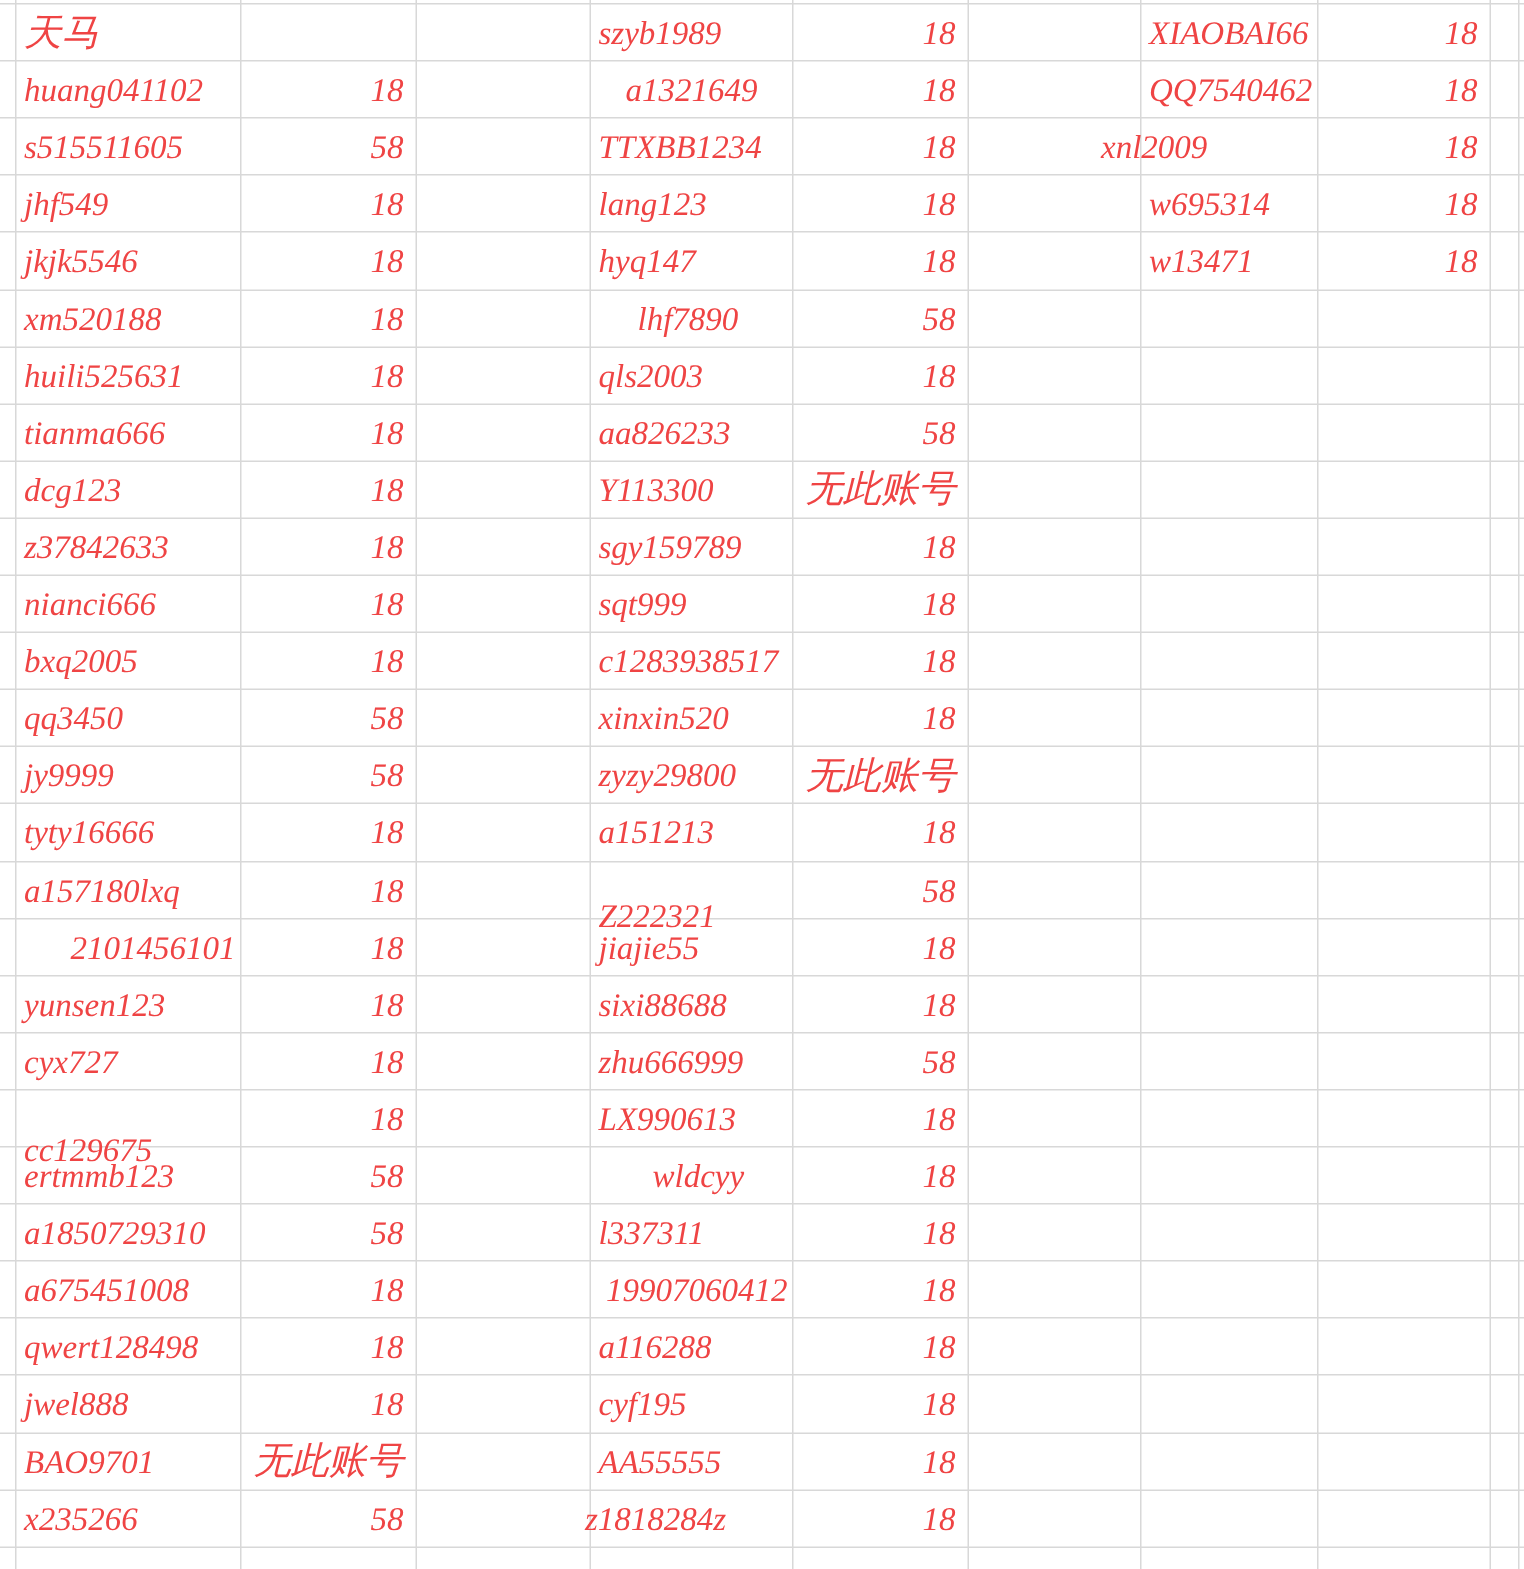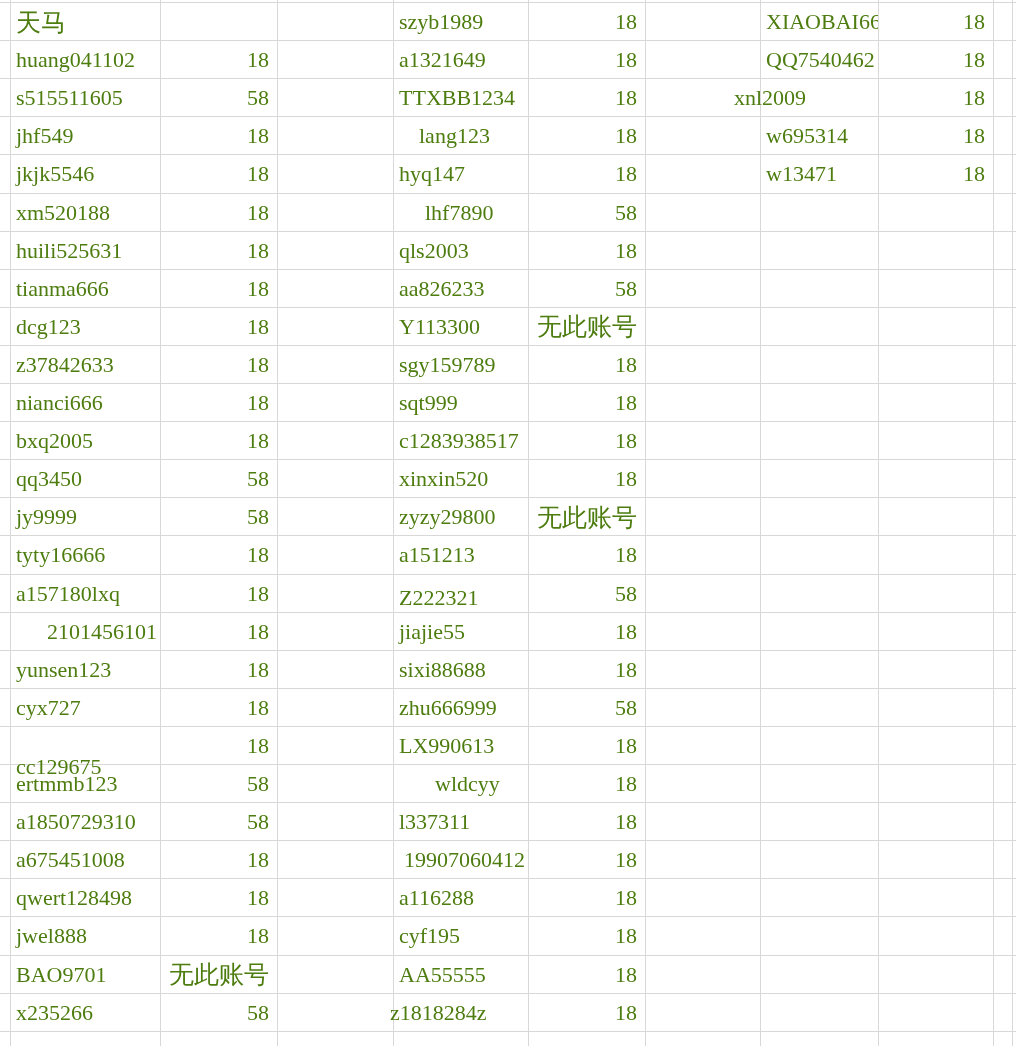--- a/index.html
+++ b/index.html
@@ -3,21 +3,22 @@
 <meta charset="utf-8">
 <style>
   html, body { margin: 0; padding: 0; background: #ffffff; }
   #sheet {
     position: relative;
     width: 1016px;
     height: 1046px;
     background: #ffffff;
     overflow: hidden;
     font-family: "Liberation Serif", "DejaVu Serif", serif;
-    color: #4d7c0f;
+    color: #ef4444;
+    font-style: italic;
   }
   .vline {
     position: absolute;
     top: 0; bottom: 0;
     width: 1px;
     background: #d8d8d8;
   }
   .hline {
     position: absolute;
     left: 0; right: 0;
@@ -130,25 +131,25 @@
     <div class="cell name" style="left: 10px; width: 150px; top: 879.3px; height: 38.1px;">qwert128498</div>
     <div class="cell value" style="left: 160px; width: 117px; top: 879.3px; height: 38.1px;">18</div>
     <div class="cell name" style="left: 10px; width: 150px; top: 917.4px; height: 38.1px;">jwel888</div>
     <div class="cell value" style="left: 160px; width: 117px; top: 917.4px; height: 38.1px;">18</div>
     <div class="cell name" style="left: 10px; width: 150px; top: 955.5px; height: 38.1px;">BAO9701</div>
     <div class="cell value cjk" style="left: 160px; width: 117px; top: 955.5px; height: 38.1px;">无此账号</div>
     <div class="cell name" style="left: 10px; width: 150px; top: 993.6px; height: 38.1px;">x235266</div>
     <div class="cell value" style="left: 160px; width: 117px; top: 993.6px; height: 38.1px;">58</div>
     <div class="cell name" style="left: 393px; width: 135px; top: 3px; height: 38.1px;">szyb1989</div>
     <div class="cell value" style="left: 528px; width: 117px; top: 3px; height: 38.1px;">18</div>
-    <div class="cell name" style="left: 375px; width: 135px; top: 41.1px; height: 38.1px; padding-left: 24px;">a1321649</div>
+    <div class="cell name" style="left: 393px; width: 135px; top: 41.1px; height: 38.1px; padding-left: 24px;">a1321649</div>
     <div class="cell value" style="left: 528px; width: 117px; top: 41.1px; height: 38.1px;">18</div>
     <div class="cell name" style="left: 393px; width: 135px; top: 79.2px; height: 38.1px;">TTXBB1234</div>
     <div class="cell value" style="left: 528px; width: 117px; top: 79.2px; height: 38.1px;">18</div>
-    <div class="cell name" style="left: 413px; width: 135px; top: 117.3px; height: 38.1px;">lang123</div>
+    <div class="cell name" style="left: 393px; width: 135px; top: 117.3px; height: 38.1px;">lang123</div>
     <div class="cell value" style="left: 528px; width: 117px; top: 117.3px; height: 38.1px;">18</div>
     <div class="cell name" style="left: 393px; width: 135px; top: 155.4px; height: 38.1px;">hyq147</div>
     <div class="cell value" style="left: 528px; width: 117px; top: 155.4px; height: 38.1px;">18</div>
     <div class="cell name" style="left: 393px; width: 135px; top: 193.5px; height: 38.1px; margin-left: 26px;">lhf7890</div>
     <div class="cell value" style="left: 528px; width: 117px; top: 193.5px; height: 38.1px;">58</div>
     <div class="cell name" style="left: 393px; width: 135px; top: 231.6px; height: 38.1px;">qls2003</div>
     <div class="cell value" style="left: 528px; width: 117px; top: 231.6px; height: 38.1px;">18</div>
     <div class="cell name" style="left: 393px; width: 135px; top: 269.7px; height: 38.1px;">aa826233</div>
     <div class="cell value" style="left: 528px; width: 117px; top: 269.7px; height: 38.1px;">58</div>
     <div class="cell name" style="left: 393px; width: 135px; top: 307.8px; height: 38.1px;">Y113300</div>
@@ -158,21 +159,21 @@
     <div class="cell name" style="left: 393px; width: 135px; top: 384px; height: 38.1px;">sqt999</div>
     <div class="cell value" style="left: 528px; width: 117px; top: 384px; height: 38.1px;">18</div>
     <div class="cell name" style="left: 393px; width: 135px; top: 422.1px; height: 38.1px;">c1283938517</div>
     <div class="cell value" style="left: 528px; width: 117px; top: 422.1px; height: 38.1px;">18</div>
     <div class="cell name" style="left: 393px; width: 135px; top: 460.2px; height: 38.1px;">xinxin520</div>
     <div class="cell value" style="left: 528px; width: 117px; top: 460.2px; height: 38.1px;">18</div>
     <div class="cell name" style="left: 393px; width: 135px; top: 498.3px; height: 38.1px;">zyzy29800</div>
     <div class="cell value cjk" style="left: 528px; width: 117px; top: 498.3px; height: 38.1px;">无此账号</div>
     <div class="cell name" style="left: 393px; width: 135px; top: 536.4px; height: 38.1px;">a151213</div>
     <div class="cell value" style="left: 528px; width: 117px; top: 536.4px; height: 38.1px;">18</div>
-    <div class="cell name" style="left: 393px; width: 135px; top: 572px; height: 52px;">Z222321</div>
+    <div class="cell name" style="left: 393px; width: 135px; top: 585px; height: 52px;">Z222321</div>
     <div class="cell value" style="left: 528px; width: 117px; top: 574.5px; height: 38.1px;">58</div>
     <div class="cell name" style="left: 393px; width: 135px; top: 612.6px; height: 38.1px;">jiajie55</div>
     <div class="cell value" style="left: 528px; width: 117px; top: 612.6px; height: 38.1px;">18</div>
     <div class="cell name" style="left: 393px; width: 135px; top: 650.7px; height: 38.1px;">sixi88688</div>
     <div class="cell value" style="left: 528px; width: 117px; top: 650.7px; height: 38.1px;">18</div>
     <div class="cell name" style="left: 393px; width: 135px; top: 688.8px; height: 38.1px;">zhu666999</div>
     <div class="cell value" style="left: 528px; width: 117px; top: 688.8px; height: 38.1px;">58</div>
     <div class="cell name" style="left: 393px; width: 135px; top: 726.9px; height: 38.1px;">LX990613</div>
     <div class="cell value" style="left: 528px; width: 117px; top: 726.9px; height: 38.1px;">18</div>
     <div class="cell name" style="left: 393px; width: 135px; top: 765px; height: 38.1px; margin-left: 36px;">wldcyy</div>

